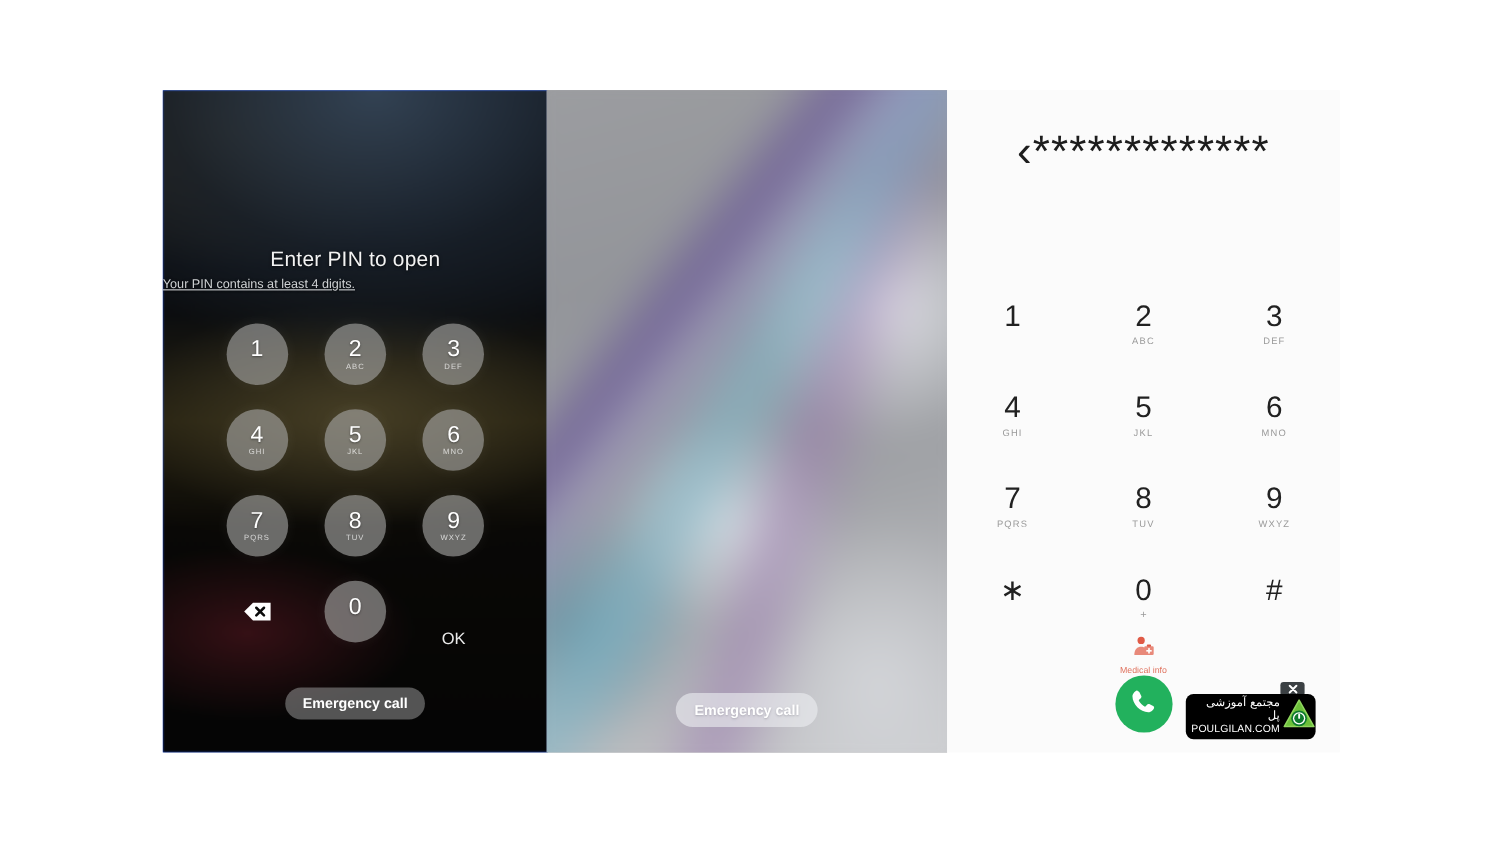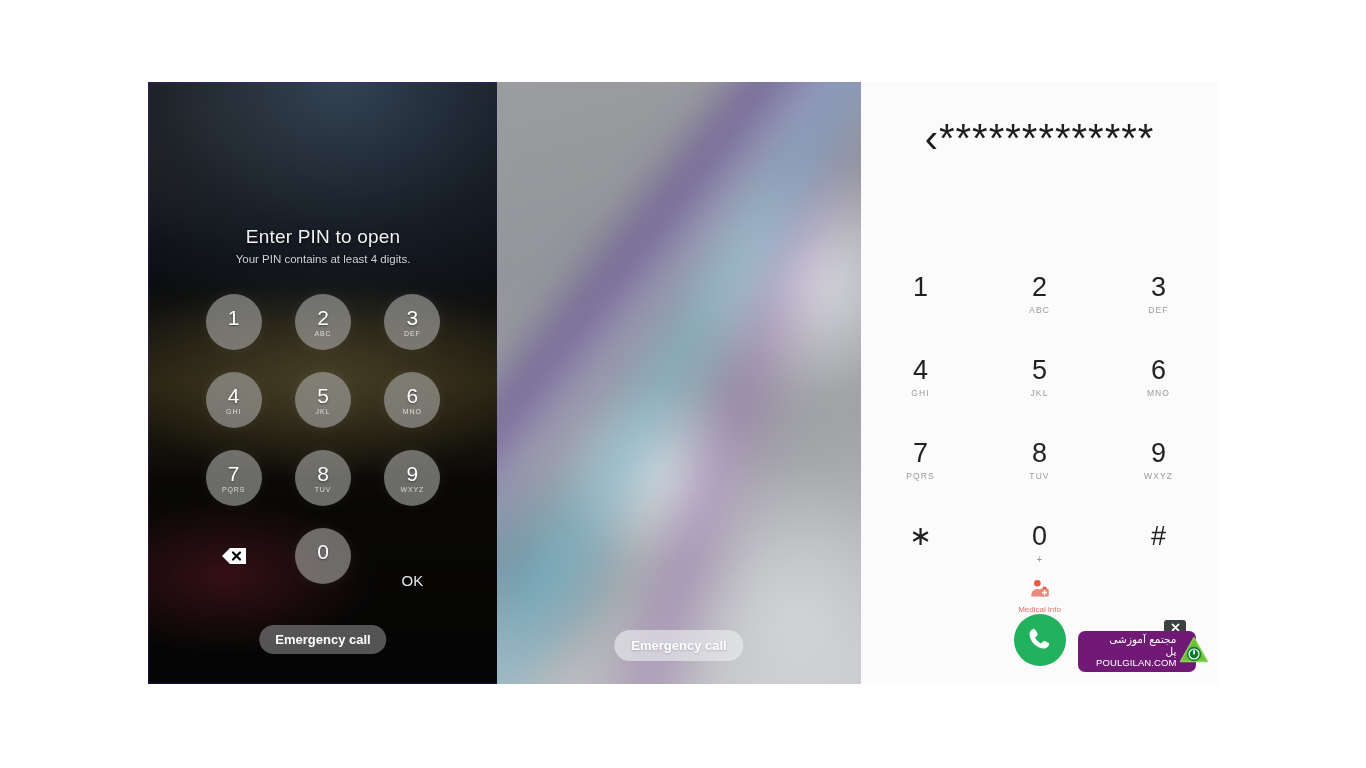--- a/index.html
+++ b/index.html
@@ -15,40 +15,41 @@
     background: #ffffff;
   }
   .panel {
     position: absolute;
     top: 82px;
     height: 602px;
     overflow: hidden;
   }
 
   
-  #panel-pin { left: 148px; width: 350px; background: #4c1d95; }
+  #panel-pin { left: 148px; width: 350px; background: #1d4ed8; }
   #panel-pin .bg {
     position: absolute; inset: 0;
     background:
       radial-gradient(120% 55% at 55% 0%, rgba(52,68,86,0.95) 0%, rgba(26,34,44,0.75) 45%, rgba(0,0,0,0) 75%),
       radial-gradient(80% 30% at 18% 6%, rgba(58,48,26,0.85) 0%, rgba(0,0,0,0) 70%),
       radial-gradient(95% 26% at 50% 49%, rgba(74,66,40,0.85) 0%, rgba(20,18,10,0.2) 65%, rgba(0,0,0,0) 85%),
       radial-gradient(60% 18% at 22% 82%, rgba(90,24,34,0.55) 0%, rgba(0,0,0,0) 72%),
       linear-gradient(180deg,#131820 0%, #0b0d10 34%, #2a2513 50%, #090806 66%, #050505 100%);
     filter: blur(1px);
   }
   #panel-pin .title {
     position: absolute; top: 144px; left: 0; width: 100%;
     text-align: center; color: #f2f2f2; font-size: 19px; letter-spacing: .2px;
     text-shadow: 0 1px 3px rgba(0,0,0,.7);
   }
   #panel-pin .subtitle {
     position: absolute; top: 171px; left: 0; width: 100%;
-    text-align: center; color: #cfd2d4; font-size: 11.5px;
+    text-align: left; color: #cfd2d4; font-size: 11.5px;
     text-shadow: 0 1px 3px rgba(0,0,0,.7);
+    text-decoration: underline;
   }
   #pin-keypad {
     position: absolute; top: 212px; left: 50%; transform: translateX(-50%);
     width: 268px;
     display: grid; grid-template-columns: repeat(3, 1fr);
     row-gap: 22px; justify-items: center;
   }
   #pin-keypad .key {
     width: 56px; height: 56px; border-radius: 50%;
     background: rgba(168,168,166,0.62);
@@ -142,22 +143,22 @@
   
   #watermark { position: absolute; left: 1078px; top: 620px; width: 118px; height: 52px; }
   #watermark-close {
     position: absolute; right: 10px; top: 0;
     width: 22px; height: 13px; border-radius: 3px;
     background: #3b4043; display: flex; align-items: center; justify-content: center;
   }
   #watermark-body {
     position: absolute; left: 0; top: 11px;
     width: 118px; height: 41px; border-radius: 7px;
-    background: #701a75; display: flex; align-items: center;
-    padding: 0 18px; gap: 3px;
+    background: #000000; display: flex; align-items: center;
+    padding: 0 5px; gap: 3px;
   }
   #watermark-text { flex: 1; text-align: right; line-height: 1.1; }
   #watermark-fa {
     color: #ffffff; font-size: 10.5px; direction: rtl;
     font-family: "DejaVu Sans", sans-serif; display: block;
   }
   #watermark-en {
     color: #ffffff; font-size: 9.5px; font-weight: normal; display: block;
     letter-spacing: .1px; margin-top: 1px;
   }

